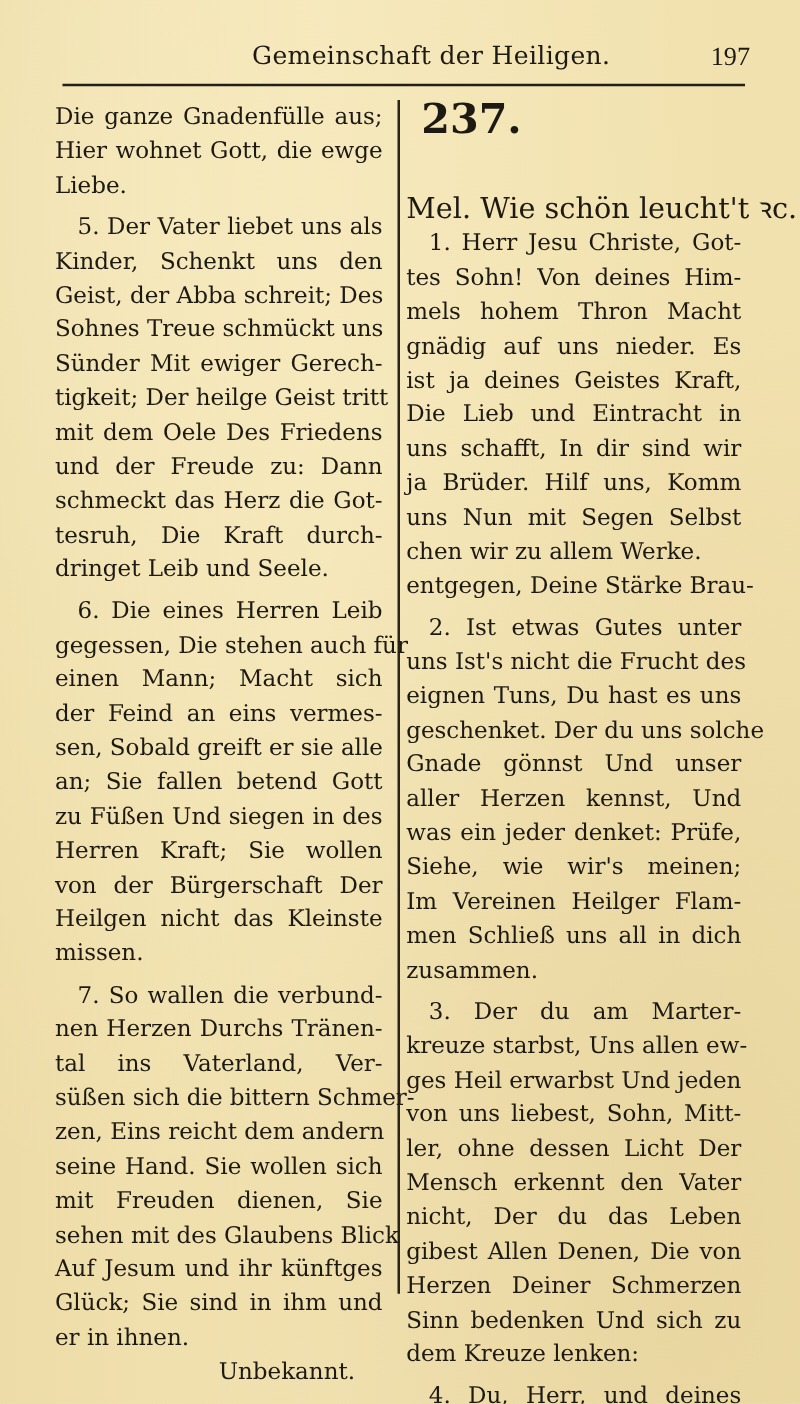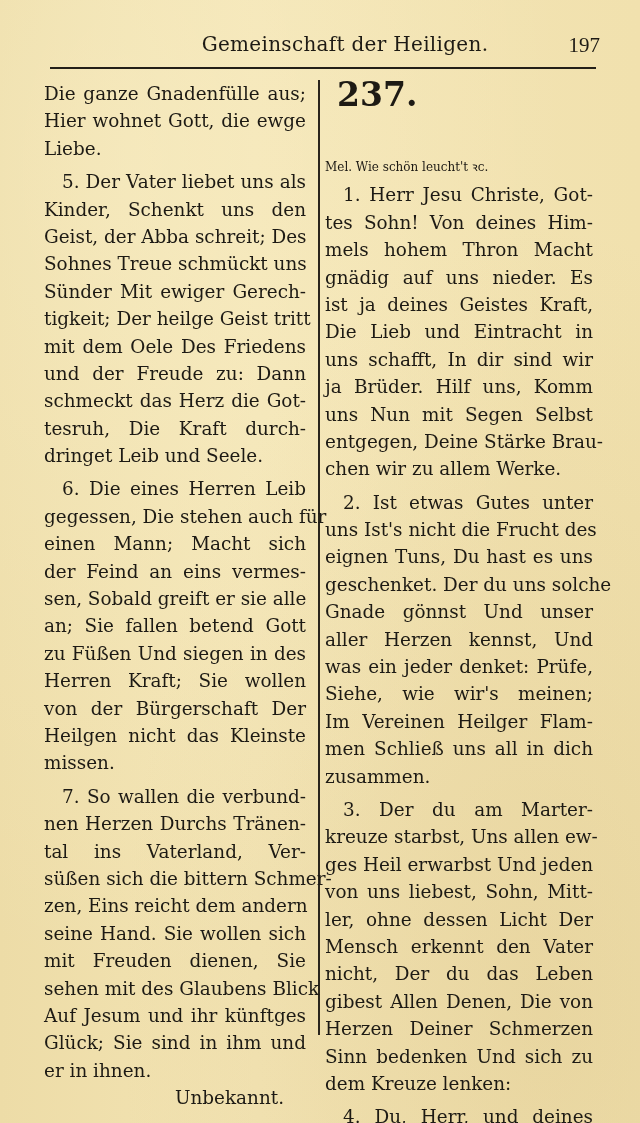--- a/index.html
+++ b/index.html
@@ -47,21 +47,21 @@
   .line.last { text-align-last: left; }
   .line.indent { padding-left: 18px; }
   .line.right { text-align: right; text-align-last: right; }
   .stanza { margin: 0 0 6px 0; }
   .hymn-number {
     display: block; text-align: left;
     font-family: "DejaVu Serif", serif; font-weight: bold;
     font-size: 33px; line-height: 34px; height: 36px;
     margin-top: -2px; margin-bottom: 4px; padding-left: 12px;
   }
-  .melody { font-size: 12px; margin-top: 40px; }
+  .melody { font-size: 23px; margin-top: 40px; }
 </style>
 </head>
 <body>
 
 <div class="running-head">
   <span class="running-title">Gemeinschaft der Heiligen.</span>
   <span class="page-number">197</span>
 </div>
 <div class="head-rule"></div>
 <div class="col-rule"></div>
@@ -124,22 +124,22 @@
   <div class="stanza">
     <span class="line indent">1. Herr Jesu Christe, Got-</span>
     <span class="line">tes Sohn! Von deines Him-</span>
     <span class="line">mels hohem Thron Macht</span>
     <span class="line">gnädig auf uns nieder. Es</span>
     <span class="line">ist ja deines Geistes Kraft,</span>
     <span class="line">Die Lieb und Eintracht in</span>
     <span class="line">uns schafft, In dir sind wir</span>
     <span class="line">ja Brüder. Hilf uns, Komm</span>
     <span class="line">uns Nun mit Segen Selbst</span>
+    <span class="line last">chen wir zu allem Werke.</span>
     <span class="line">entgegen, Deine Stärke Brau-</span>
-    <span class="line last">chen wir zu allem Werke.</span>
   </div>
 
   <div class="stanza">
     <span class="line indent">2. Ist etwas Gutes unter</span>
     <span class="line">uns Ist's nicht die Frucht des</span>
     <span class="line">eignen Tuns, Du hast es uns</span>
     <span class="line">geschenket. Der du uns solche</span>
     <span class="line">Gnade gönnst Und unser</span>
     <span class="line">aller Herzen kennst, Und</span>
     <span class="line">was ein jeder denket: Prüfe,</span>

